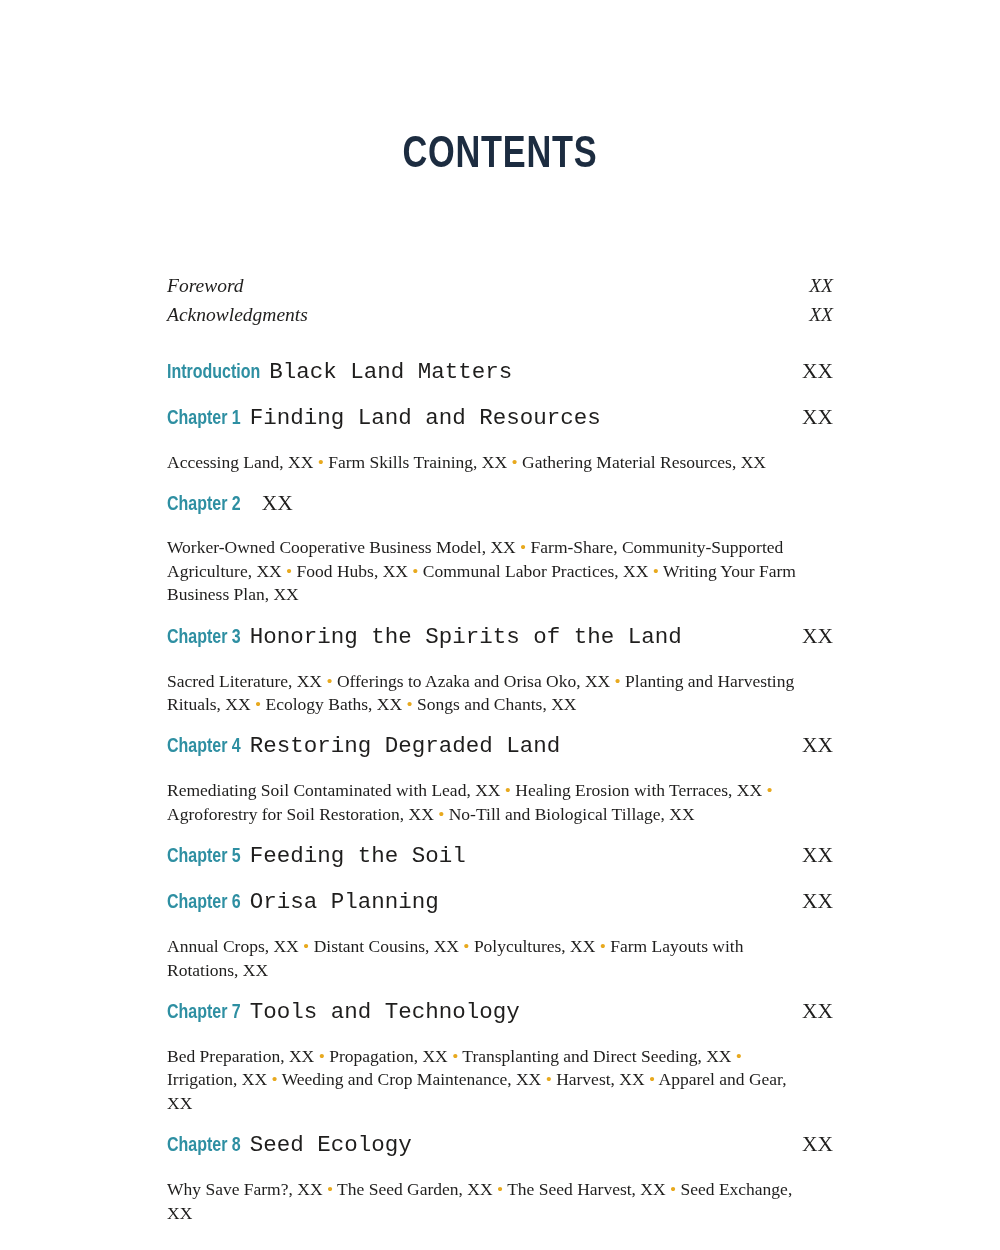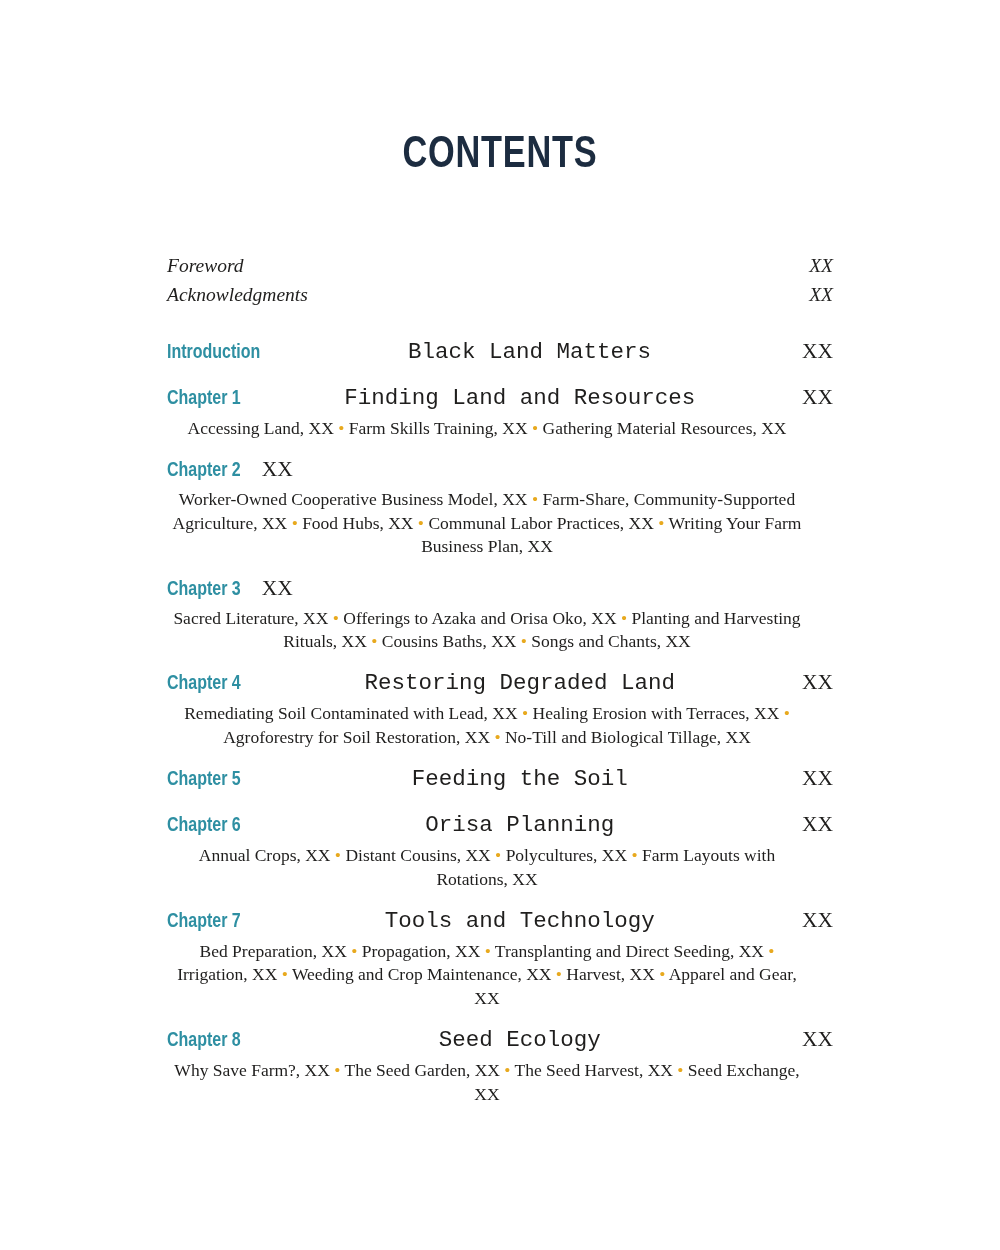--- a/index.html
+++ b/index.html
@@ -31,34 +31,33 @@
     letter-spacing:1px;
     color:var(--navy);
     transform:scaleX(0.78);
     transform-origin:center;
     white-space:nowrap;
   }
   .toc{
     margin:0 167px;
   }
   .front-matter{
-    margin-top:64px;
+    margin-top:84px;
   }
   .fm-row{
     display:flex;
     justify-content:space-between;
     align-items:baseline;
     font-style:italic;
     font-size:19.5px;
     line-height:29px;
   }
   .fm-page{font-style:italic;}
   .entries{
     margin-top:27px;
-    text-align:center;
   }
   .entry{
     margin-bottom:14px;
   }
   .entry-head{
     display:flex;
     align-items:baseline;
     font-size:22.5px;
     line-height:31px;
   }
@@ -76,21 +75,21 @@
     flex:1;
     font-family:Liberation Mono, monospace;
   }
   .page-num{
     font-size:21.5px;
     margin-left:12px;
   }
   .topics{
     font-size:17.5px;
     line-height:23.4px;
-    margin-top:3px;
+    margin-top:17px;
     max-width:640px;
   }
   .bullet{
     color:var(--gold);
   }
 </style>
 </head>
 <body>
 
 <div class="page">
@@ -136,23 +135,24 @@
     <div class="entry-head">
       <span class="entry-label cond" style="margin-right: -7.2px;">Chapter 2</span>
       <span class="page-num">XX</span>
     </div>
     <div class="topics"><span>Worker-Owned Cooperative Business Model, XX</span><span class="bullet"> • </span><span>Farm-Share, Community-Supported Agriculture, XX</span><span class="bullet"> • </span><span>Food Hubs, XX</span><span class="bullet"> • </span><span>Communal Labor Practices, XX</span><span class="bullet"> • </span><span>Writing Your Farm Business Plan, XX</span></div>
   </div>
 
   <div class="entry">
     <div class="entry-head">
       <span class="entry-label cond" style="margin-right: -7.2px;">Chapter 3</span>
-      <span class="page-num">XX</span>
-    </div>
-    <div class="topics"><span>Sacred Literature, XX</span><span class="bullet"> • </span><span>Offerings to Azaka and Orisa Oko, XX</span><span class="bullet"> • </span><span>Planting and Harvesting Rituals, XX</span><span class="bullet"> • </span><span>Cousins Baths, XX</span><span class="bullet"> • </span><span>Songs and Chants, XX</span></div>
+      <span class="entry-title">Honoring the Spirits of the Land</span>
+      <span class="page-num">XX</span>
+    </div>
+    <div class="topics"><span>Sacred Literature, XX</span><span class="bullet"> • </span><span>Offerings to Azaka and Orisa Oko, XX</span><span class="bullet"> • </span><span>Planting and Harvesting Rituals, XX</span><span class="bullet"> • </span><span>Ecology Baths, XX</span><span class="bullet"> • </span><span>Songs and Chants, XX</span></div>
   </div>
 
   <div class="entry">
     <div class="entry-head">
       <span class="entry-label cond" style="margin-right: -7.2px;">Chapter 4</span>
       <span class="entry-title">Restoring Degraded Land</span>
       <span class="page-num">XX</span>
     </div>
     <div class="topics"><span>Remediating Soil Contaminated with Lead, XX</span><span class="bullet"> • </span><span>Healing Erosion with Terraces, XX</span><span class="bullet"> • </span><span>Agroforestry for Soil Restoration, XX</span><span class="bullet"> • </span><span>No-Till and Biological Tillage, XX</span></div>
   </div>

